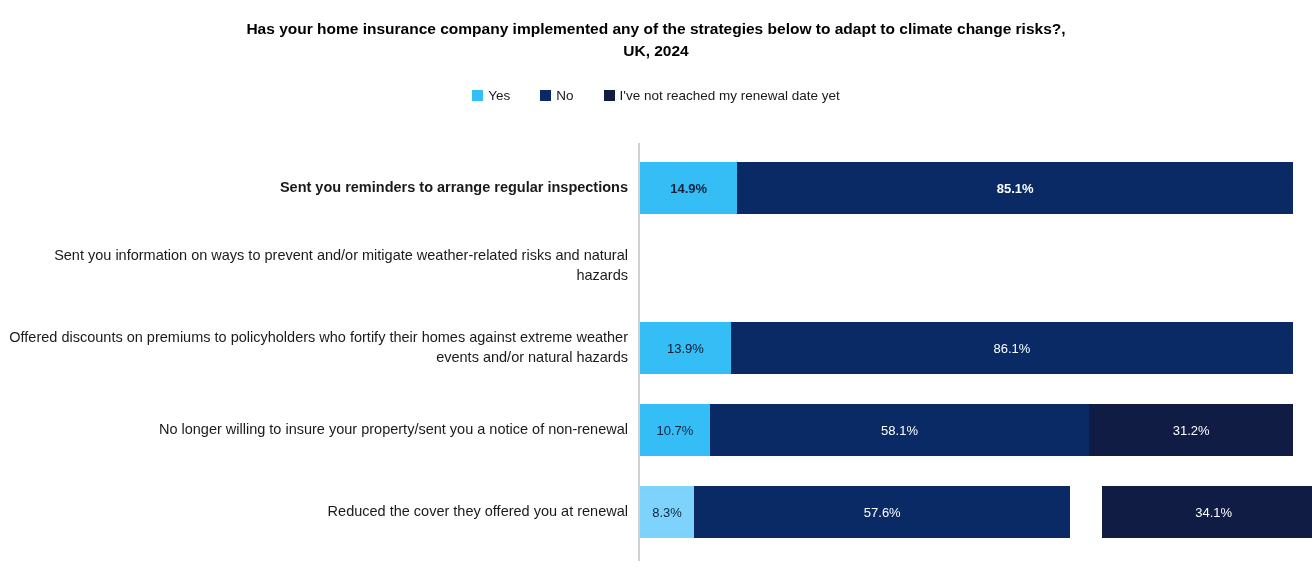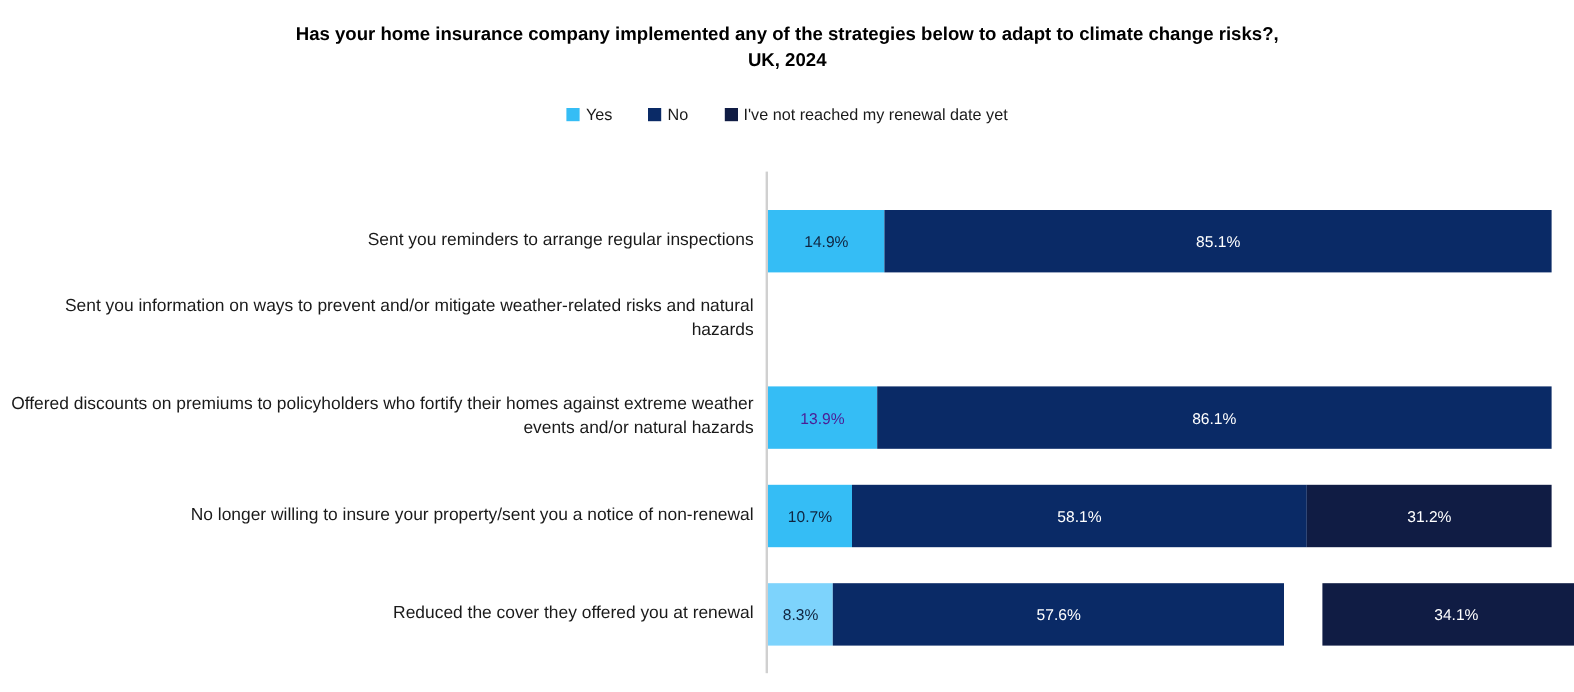--- a/index.html
+++ b/index.html
@@ -144,37 +144,37 @@
     </div>
     <div class="legend-item">
       <span class="legend-swatch" style="background: rgb(16, 28, 68);"></span>
       <span>I've not reached my renewal date yet</span>
     </div>
   </div>
 
   <div class="plot">
     <div class="axis-line"></div>
 
-    <div class="row" style="top:17px;">
+    <div class="row" style="top:4px;font-weight:bold;">
       <div class="cat-label">Sent you reminders to arrange regular inspections</div>
       <div class="bar">
         <div class="seg seg-yes" style="background: rgb(53, 189, 245); color: rgb(16, 36, 63); flex: 0 0 14.9%;">14.9%</div>
         <div class="seg seg-no" style="background: rgb(10, 42, 102); color: rgb(255, 255, 255); flex: 0 0 85.1%;">85.1%</div>
 
       </div>
     </div>
 
     <div class="row" style="top:82px;">
       <div class="cat-label">Sent you information on ways to prevent and/or mitigate weather-related risks and natural hazards</div>
     </div>
 
     <div class="row" style="top:164px;">
       <div class="cat-label">Offered discounts on premiums to policyholders who fortify their homes against extreme weather events and/or natural hazards</div>
       <div class="bar">
-        <div class="seg seg-yes" style="background: rgb(53, 189, 245); color: #4c1d95; flex: 0 0 13.9%;">13.9%</div>
+        <div class="seg seg-yes" style="background: rgb(53, 189, 245); color: #0f172a; flex: 0 0 13.9%;">13.9%</div>
         <div class="seg seg-no" style="background: rgb(10, 42, 102); color: rgb(255, 255, 255); flex: 0 0 86.1%;">86.1%</div>
 
       </div>
     </div>
 
     <div class="row" style="top:246px;">
       <div class="cat-label">No longer willing to insure your property/sent you a notice of non-renewal</div>
       <div class="bar">
         <div class="seg seg-yes" style="background: rgb(53, 189, 245); color: rgb(16, 36, 63); flex: 0 0 10.7%;">10.7%</div>
         <div class="seg seg-no" style="background: rgb(10, 42, 102); color: rgb(255, 255, 255); flex: 0 0 58.1%;">58.1%</div>

